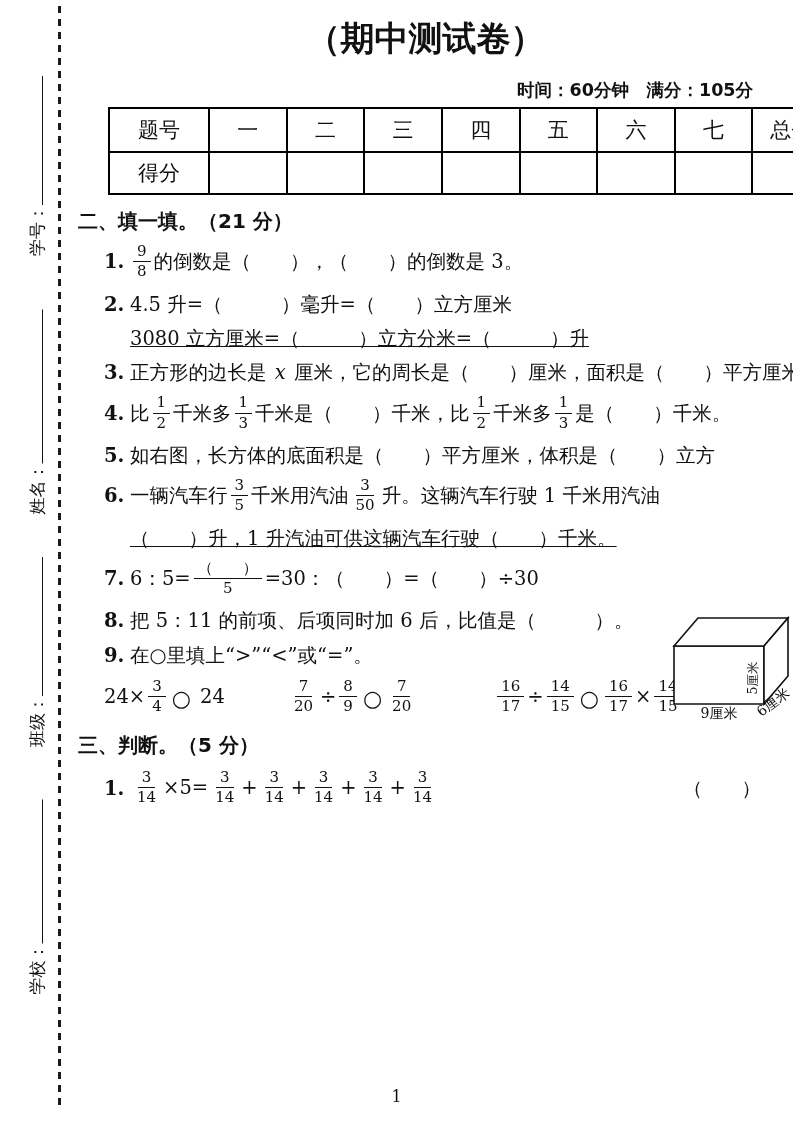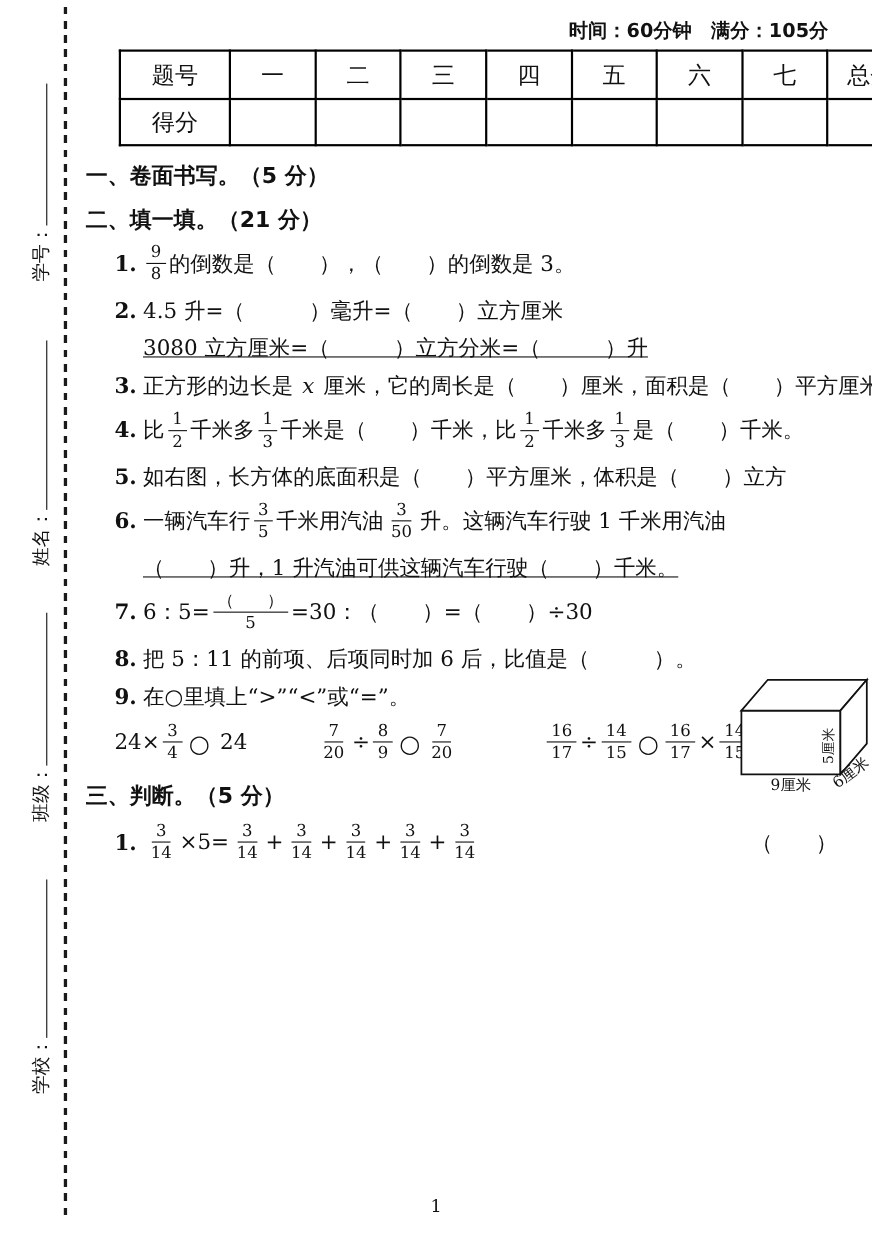--- a/index.html
+++ b/index.html
@@ -78,20 +78,21 @@
     <span class="s-label">班级：</span>
     <span class="s-line"></span>
   </div>
   <div class="sfield f3">
     <span class="s-label">学校：</span>
     <span class="s-line"></span>
   </div>
 
   <main class="content">
 
+    <div class="subtitle">（期中测试卷）</div>
     <div class="meta">时间：60分钟　满分：105分</div>
 
     <table class="score">
       <colgroup>
           <col style="width:100px">
           <col>
           <col>
           <col>
           <col>
           <col>
@@ -118,21 +119,20 @@
         <td></td>
         <td></td>
         <td></td>
         <td></td>
         <td></td>
         <td></td>
       </tr>
     </tbody>
       </table>
 
-    <div class="sec-title">一、卷面书写。（5 分）</div>
 
     <div class="sec-title">二、填一填。（21 分）</div>
 
     <div class="qs">
       <div class="qline">
         <span class="qnum">1.</span><span class="qtext"><span class="frac">
               <span class="fn">9</span>
               <span class="fd">8</span>
             </span>的倒数是（　　），（　　）的倒数是 3。</span>
       </div>

